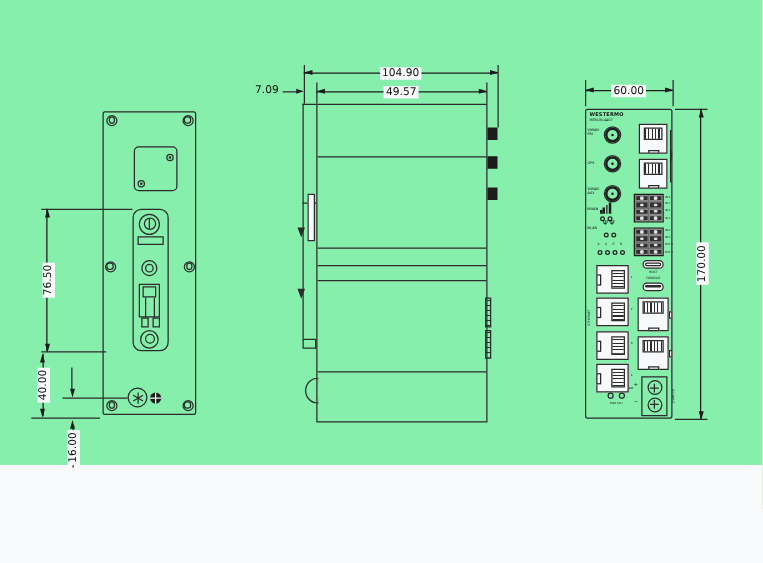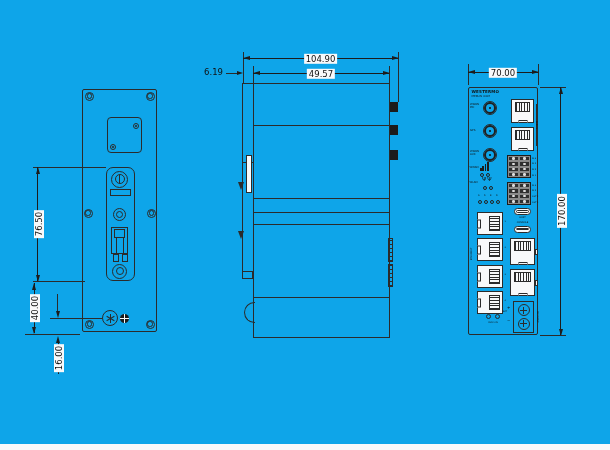--- a/index.html
+++ b/index.html
@@ -1,18 +1,18 @@
 <!DOCTYPE html>
 <html><head>
 <meta charset="utf-8">
 <style>
   * { box-sizing: border-box; margin: 0; padding: 0; }
   html,body { width:610px; height:450px; background:#f8f9fa; overflow:hidden;
     font-family:"DejaVu Sans","Liberation Sans",sans-serif; }
-  #canvas { position:relative; width:610px; height:444px; background:#0ea5e9; }
+  #canvas { position:relative; width:610px; height:372px; background:#86efac; }
 
   .ln   { position:absolute; background:#2b2b2b; }
   .rect { position:absolute; border:1px solid #2b2b2b; background:transparent; }
   .circ { position:absolute; border:1px solid #2b2b2b; border-radius:50%; }
   .fill { position:absolute; background:#1c1c1c; }
   .t    { position:absolute; color:#111; white-space:nowrap; line-height:1.05; }
 
   
   .sc2 { position:absolute; width:9px; height:9px; border:1px solid #2b2b2b; border-radius:50%; }
   .sc2::after { content:""; position:absolute; inset:0; margin:auto; width:3.2px; height:3.2px;
@@ -170,21 +170,21 @@
         <i class="ar"></i>
       <span class="lbl">104.90</span>
     </div>
     <div class="ln" style="left:253px;top:66px;width:1px;height:17px;"></div>
     <div class="ln" style="left:389px;top:66px;width:1px;height:17px;"></div>
     <div class="dimh" style="left:253px;top:72.5px;width:136px;">
       <i class="al"></i>
         <i class="ar"></i>
       <span class="lbl">49.57</span>
     </div>
-    <span class="t" style="left:197px;top:67.5px;width:26px;text-align:right;font-size:8.5px;">6.19</span>
+    <span class="t" style="left:197px;top:67.5px;width:26px;text-align:right;font-size:8.5px;">7.09</span>
     <div class="ln" style="left:226px;top:72.5px;width:12px;height:1px;"></div>
     <div class="arr-r" style="left:237px;top:70.5px;"></div>
   </div>
 
   <div>
     <div class="rect" style="left:468px;top:87px;width:70px;height:248px;border-width:1.3px;border-radius:2px;"></div>
 
     <span class="t" style="left:471.5px;top:89.5px;font-size:4px;font-weight:bold;letter-spacing:0.2px;">WESTERMO</span>
     <span class="t" style="left:471.5px;top:94.5px;font-size:2.8px;">MERLIN-4407</span>
 
@@ -311,21 +311,21 @@
     <div class="circ" style="left:486px;top:314px;width:5px;height:5px;border-width:0.9px;"></div>
     <div class="circ" style="left:494.5px;top:314px;width:5px;height:5px;border-width:0.9px;"></div>
     <span class="t" style="left:503px;top:310px;font-size:2.1px;">BAT</span>
     <span class="t" style="left:481px;top:321.5px;width:24px;text-align:center;font-size:2.2px;">PWR CPU</span>
 
     <div class="ln" style="left:468px;top:64px;width:1px;height:21px;"></div>
     <div class="ln" style="left:537.5px;top:64px;width:1px;height:21px;"></div>
     <div class="dimh" style="left:468px;top:71.5px;width:70px;">
       <i class="al"></i>
         <i class="ar"></i>
-      <span class="lbl">70.00</span>
+      <span class="lbl">60.00</span>
     </div>
     <div class="ln" style="left:540px;top:87px;width:26px;height:1px;"></div>
     <div class="ln" style="left:540px;top:334.5px;width:26px;height:1px;"></div>
     <div class="dimv" style="left:560px;top:87px;height:248px;">
       <i class="at"></i>
         <i class="ab"></i>
       <span class="lbl">170.00</span>
     </div>
   </div>
 

